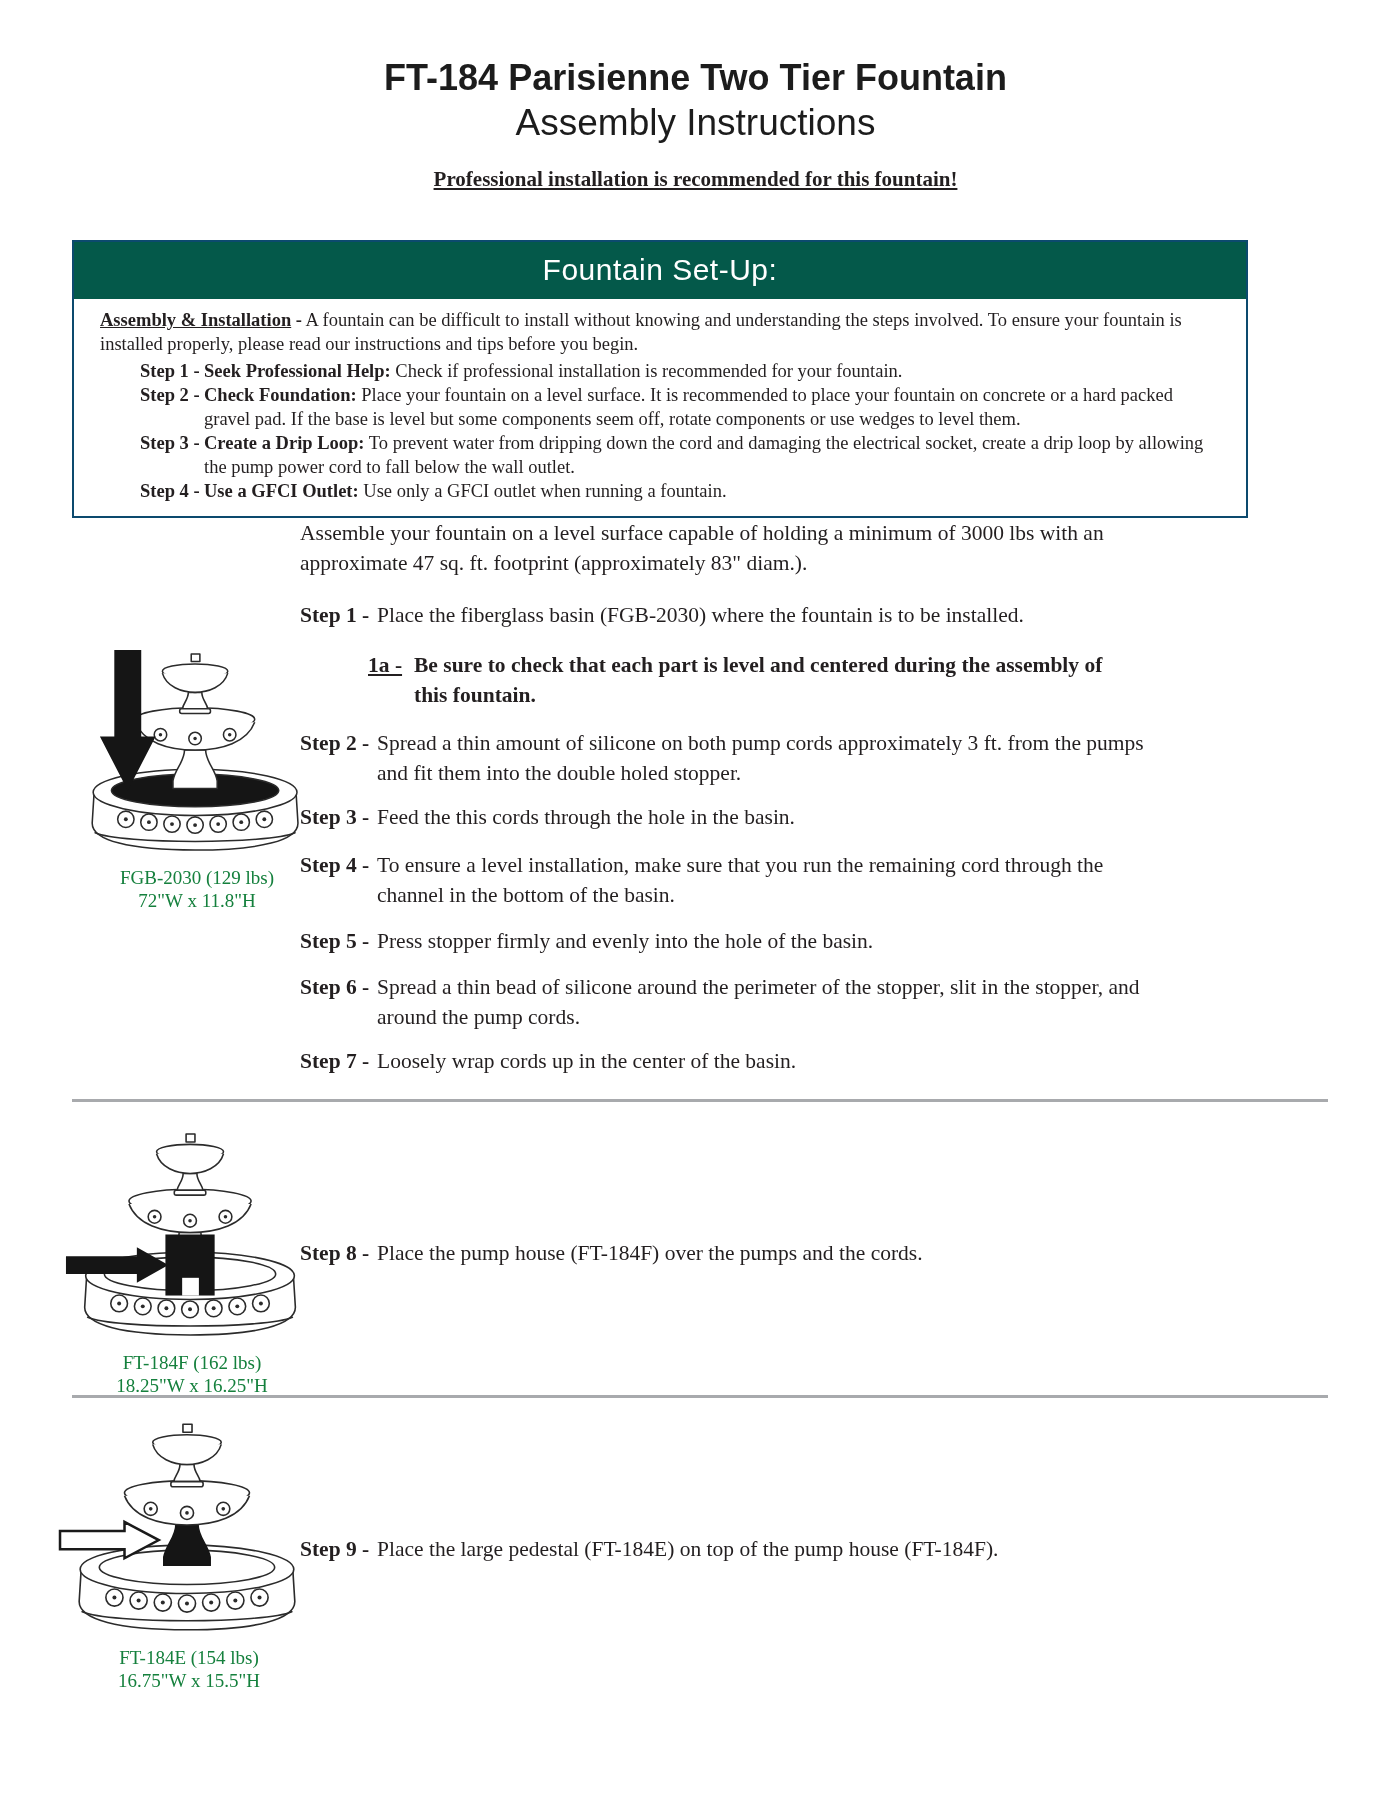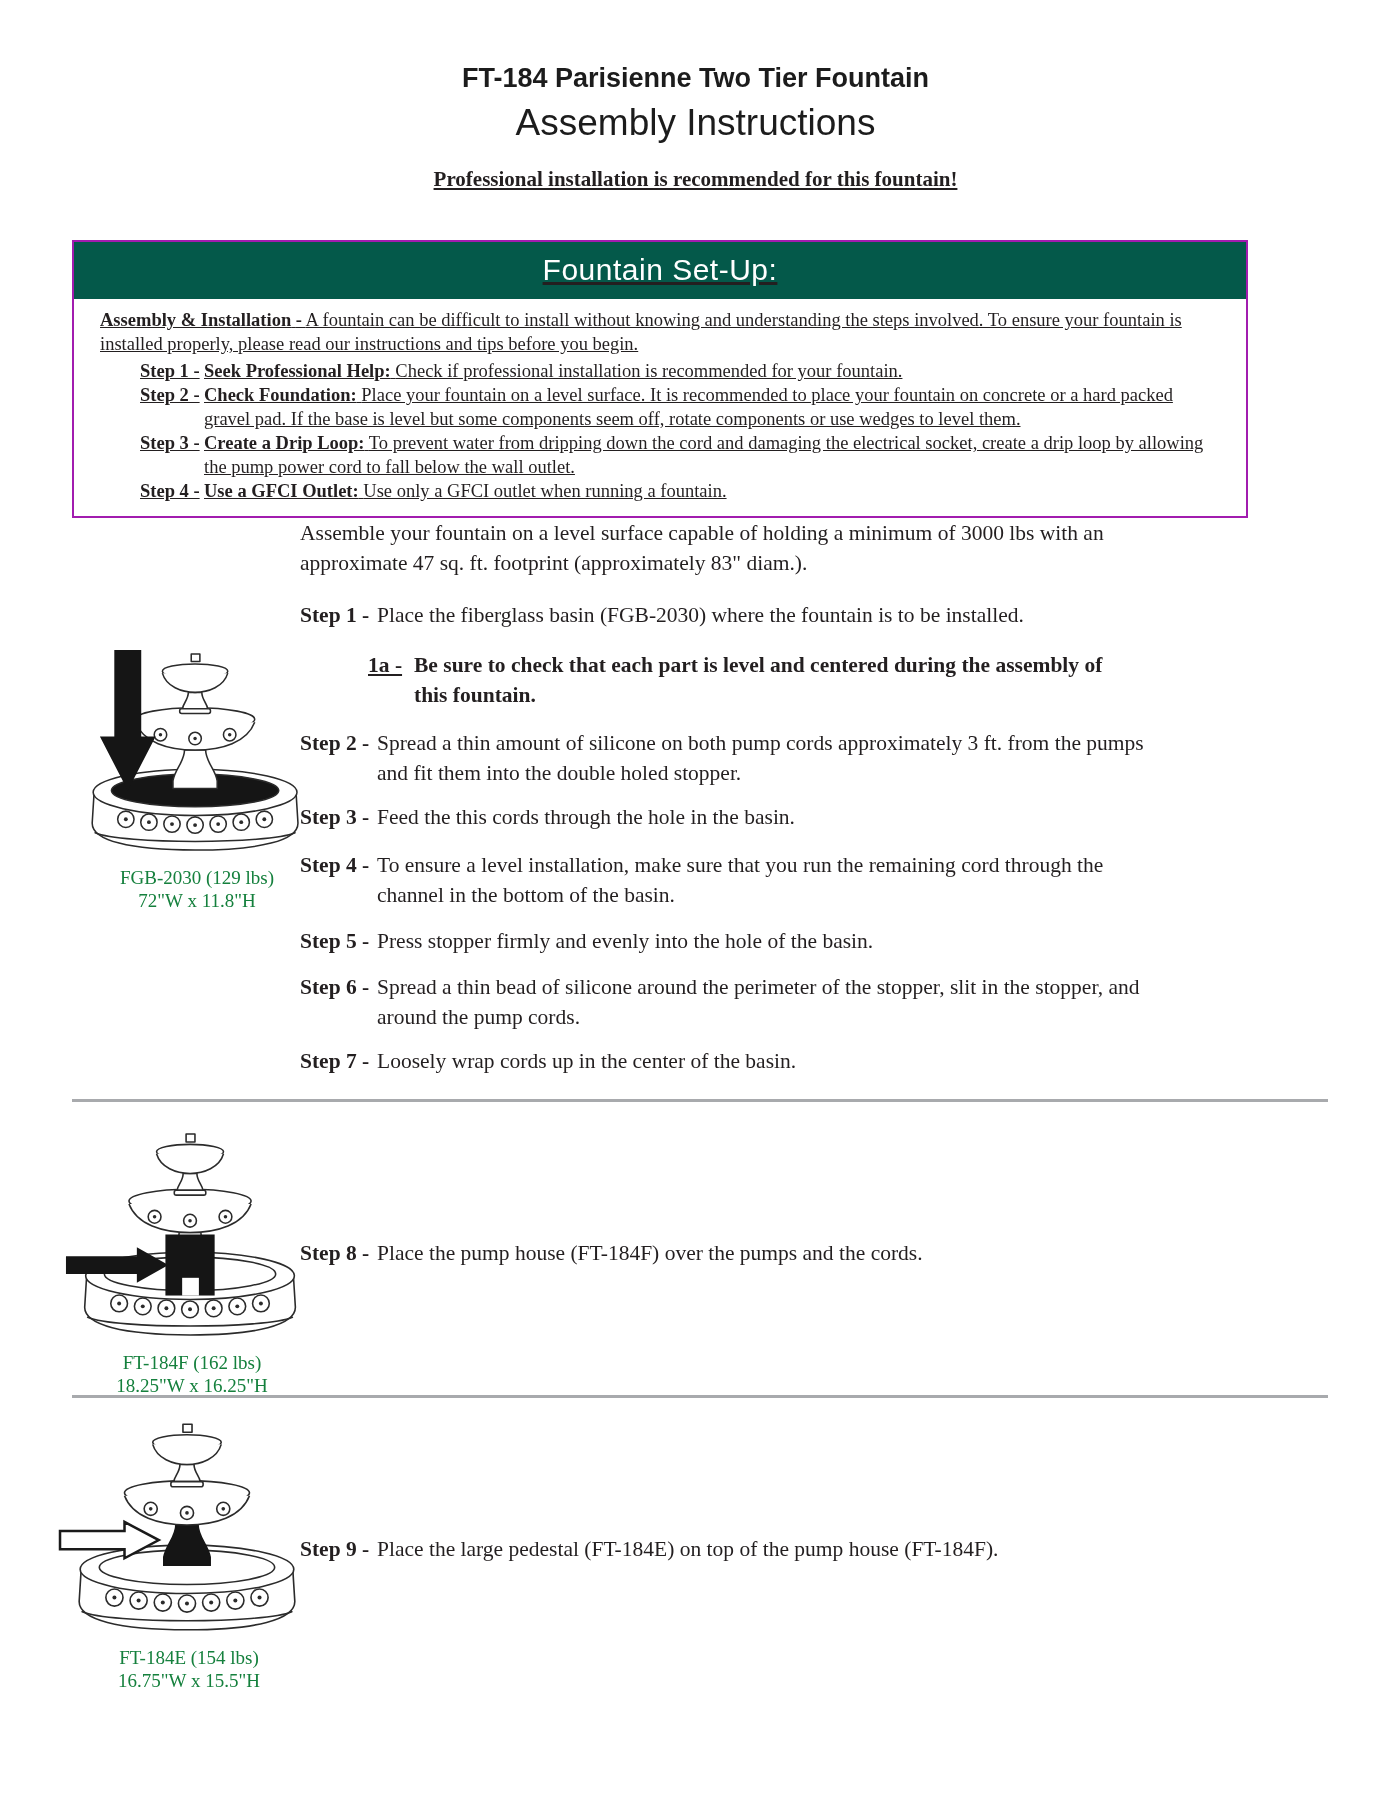--- a/index.html
+++ b/index.html
@@ -10,34 +10,34 @@
     margin:0 auto;
     background:#ffffff;
     color:#231f20;
     font-family:"Liberation Serif", serif;
     overflow:hidden;
   }
   
   .hdr { position:absolute; top:55px; left:0; width:100%; text-align:center; }
   .hdr .title {
     font-family:"Liberation Sans", sans-serif;
-    font-weight:bold; font-size:27px; line-height:46px; color:#1c1c1c;
+    font-weight:bold; font-size:36px; line-height:46px; color:#1c1c1c;
   }
   .hdr .subtitle {
     font-family:"Liberation Sans", sans-serif;
     font-weight:normal; font-size:37px; line-height:44px; color:#1c1c1c;
   }
   .hdr .tagline {
     margin-top:22px;
     font-size:21px; font-weight:bold; text-decoration:underline;
   }
   
   .setup {
     position:absolute; left:72px; top:240px; width:1176px;
-    border:2px solid #a21caf; background:#fff;text-decoration:underline;
+    border:2px solid #0c4a6e; background:#fff;
   }
   .setup .banner {
     height:57px; background:#04594a; color:#ffffff;
     font-family:"Liberation Sans", sans-serif;
     font-size:30px; line-height:56px; text-align:center;
     letter-spacing:0.5px;
   }
   .setup .content { padding:9px 26px 13px 26px; font-size:18.5px; line-height:24px; }
   .setup .intro { margin-bottom:3px; }
   .setup .intro .lbl { font-weight:bold; text-decoration:underline; }

